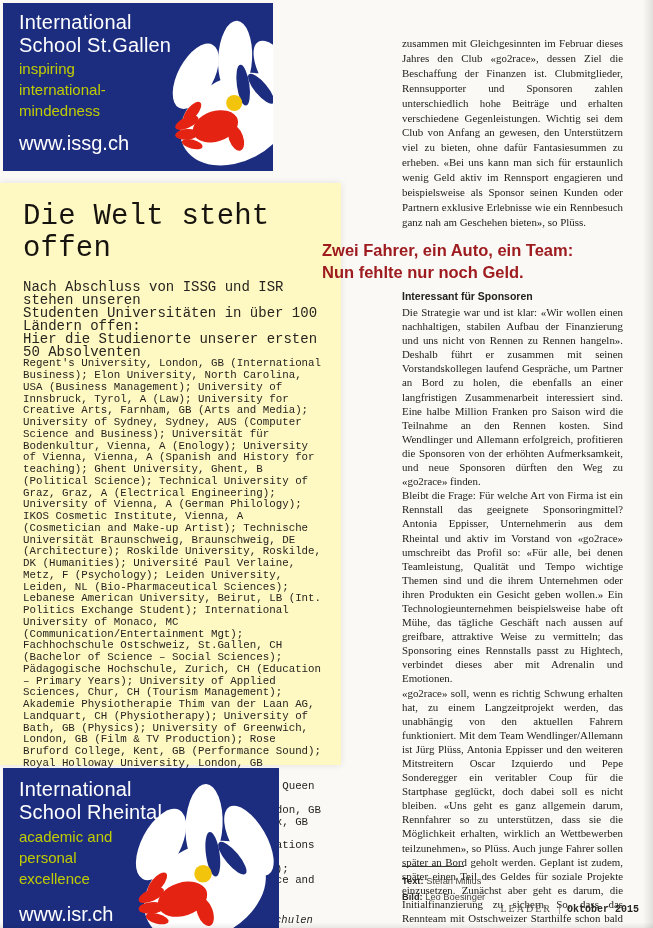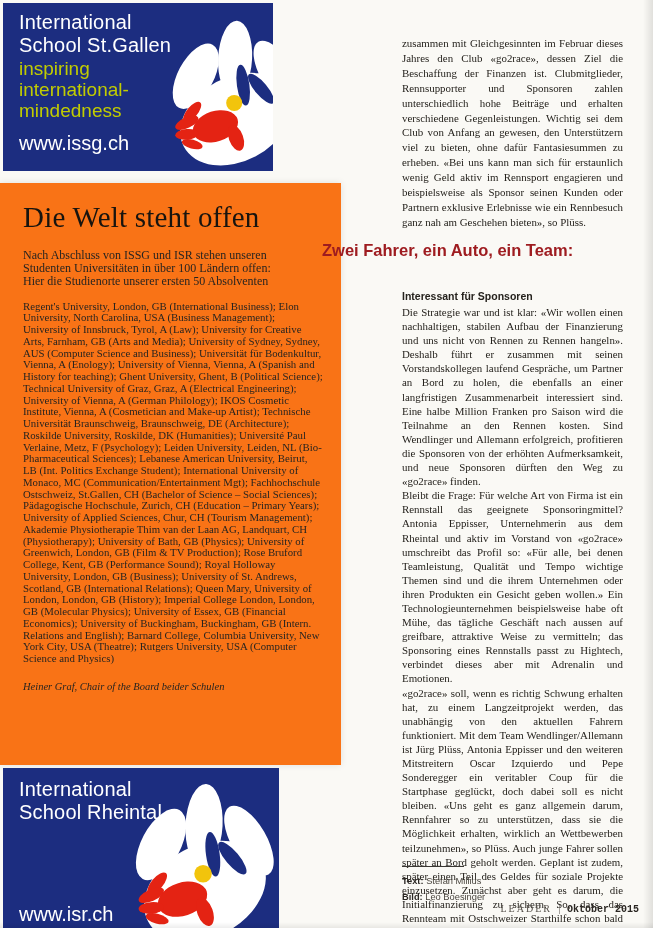--- a/index.html
+++ b/index.html
@@ -17,39 +17,39 @@
   
   .ad{
     position:absolute;background:#1c2d80;overflow:hidden;
     font-family:Liberation Sans, sans-serif;
   }
   .ad-top{left:3px;top:3px;width:270px;height:168px;}
   .ad-bottom{left:3px;top:768px;width:276px;height:160px;}
   .ad .ad-name{position:absolute;left:16px;top:8px;color:#ffffff;
     font-size:20px;line-height:23px;letter-spacing:0.2px;}
   .ad .ad-tagline{position:absolute;left:16px;top:55px;color:#c1cc00;
-    font-size:19px;line-height:21px;}
+    font-size:15px;line-height:21px;}
   .ad-bottom .ad-name{top:10px;}
   .ad-bottom .ad-tagline{top:58px;}
   .ad .ad-url{position:absolute;left:16px;color:#ffffff;font-size:20px;}
   .ad-top .ad-url{bottom:16px;}
   .ad-bottom .ad-url{bottom:2px;}
   .ad-logo{position:absolute;}
   .ad-top .ad-logo{right:-42px;top:16px;width:158px;height:152px;}
   .ad-bottom .ad-logo{right:-12px;top:14px;width:172px;height:166px;}
 
   
   .sidebar-box{
     position:absolute;left:0;top:183px;width:341px;height:582px;
-    background:#f97316;box-shadow:0 0 7px rgba(0,0,0,0.10);
-    box-sizing:border-box;padding:18px 20px 0 23px;color:#272420;
+    background:#fef9c3;box-shadow:0 0 7px rgba(0,0,0,0.10);
+    box-sizing:border-box;padding:18px 20px 0 23px;color:#272420;font-family:Liberation Mono, monospace;
   }
   .sidebar-title{font-size:29px;line-height:32px;font-weight:normal;
     color:#17140f;margin:0 0 16px 0;letter-spacing:0.2px;}
-  .sidebar-intro{font-size:12px;line-height:12.9px;margin-bottom:13px;}
+  .sidebar-intro{font-size:14px;line-height:12.9px;}
   .sidebar-list{font-size:10.8px;line-height:11.75px;width:300px;}
   .sidebar-credit{margin-top:15px;font-style:italic;font-size:10.5px;line-height:13px;}
 
   
   .article-lead{
     position:absolute;left:402px;top:36px;width:221px;
     font-size:10.9px;line-height:14.9px;text-align:justify;color:#25221d;
   }
   .article-headline{
     position:absolute;left:322px;top:239px;width:305px;
@@ -125,20 +125,25 @@
   <div class="sidebar-credit">
     <div>Heiner Graf, Chair of the Board beider Schulen</div>
   </div>
 </div>
 
 <div class="ad ad-bottom">
   <div class="ad-name">
     <div>International</div>
     <div>School Rheintal</div>
   </div>
+  <div class="ad-tagline">
+    <div>academic and</div>
+    <div>personal</div>
+    <div>excellence</div>
+  </div>
   <div class="ad-url">www.isr.ch</div>
   <svg class="ad-logo" viewBox="0 0 170 170">
     <ellipse cx="85" cy="112" rx="66" ry="47" transform="rotate(-28 85 112)" fill="#ffffff"></ellipse>
     <ellipse cx="40" cy="64" rx="20" ry="40" transform="rotate(28 40 64)" fill="#ffffff"></ellipse>
     <ellipse cx="84" cy="44" rx="19" ry="42" transform="rotate(3 84 44)" fill="#ffffff"></ellipse>
     <ellipse cx="130" cy="60" rx="18" ry="40" transform="rotate(-30 130 60)" fill="#ffffff"></ellipse>
     <ellipse cx="93" cy="74" rx="7" ry="23" transform="rotate(-8 93 74)" fill="#1c2d80"></ellipse>
     <ellipse cx="113" cy="78" rx="7" ry="21" transform="rotate(-40 113 78)" fill="#1c2d80"></ellipse>
     <circle cx="83" cy="94" r="9" fill="#f2c40c"></circle>
     <ellipse cx="62" cy="120" rx="26" ry="17" transform="rotate(-18 62 120)" fill="#e42313"></ellipse>
@@ -147,20 +152,21 @@
     <ellipse cx="30" cy="129" rx="6" ry="13" transform="rotate(85 30 129)" fill="#e42313"></ellipse>
     <ellipse cx="36" cy="140" rx="5" ry="12" transform="rotate(105 36 140)" fill="#e42313"></ellipse>
     <ellipse cx="85" cy="133" rx="8" ry="15" transform="rotate(-20 85 133)" fill="#e42313"></ellipse>
   </svg>
 </div>
 
 <div class="article-lead">zusammen mit Gleichgesinnten im Februar dieses Jahres den Club «go2race», dessen Ziel die Beschaffung der Finanzen ist. Clubmitglieder, Rennsupporter und Sponsoren zahlen unterschiedlich hohe Beiträge und erhalten verschiedene Gegenleistungen. Wichtig sei dem Club von Anfang an gewesen, den Unterstützern viel zu bieten, ohne dafür Fantasiesummen zu erheben. «Bei uns kann man sich für erstaunlich wenig Geld aktiv im Rennsport engagieren und beispielsweise als Sponsor seinen Kunden oder Partnern exklusive Erlebnisse wie ein Rennbesuch ganz nah am Geschehen bieten», so Plüss.</div>
 
 <div class="article-headline">
   <div>Zwei Fahrer, ein Auto, ein Team:</div>
+  <div>Nun fehlte nur noch Geld.</div>
 </div>
 
 <div class="article-subhead">Interessant für Sponsoren</div>
 
 <div class="article-body">
   <p>Die Strategie war und ist klar: «Wir wollen einen nachhaltigen, stabilen Aufbau der Finanzierung und uns nicht von Rennen zu Rennen hangeln». Deshalb führt er zusammen mit seinen Vorstandskollegen laufend Gespräche, um Partner an Bord zu holen, die ebenfalls an einer langfristigen Zusammenarbeit interessiert sind. Eine halbe Million Franken pro Saison wird die Teilnahme an den Rennen kosten. Sind Wendlinger und Allemann erfolgreich, profitieren die Sponsoren von der erhöhten Aufmerksamkeit, und neue Sponsoren dürften den Weg zu «go2race» finden.</p>
   <p>Bleibt die Frage: Für welche Art von Firma ist ein Rennstall das geeignete Sponsoringmittel? Antonia Eppisser, Unternehmerin aus dem Rheintal und aktiv im Vorstand von «go2race» umschreibt das Profil so: «Für alle, bei denen Teamleistung, Qualität und Tempo wichtige Themen sind und die ihrem Unternehmen oder ihren Produkten ein Gesicht geben wollen.» Ein Technologieunternehmen beispielsweise habe oft Mühe, das tägliche Geschäft nach aussen auf greifbare, attraktive Weise zu vermitteln; das Sponsoring eines Rennstalls passt zu Hightech, verbindet dieses aber mit Adrenalin und Emotionen.</p>
   <p>«go2race» soll, wenn es richtig Schwung erhalten hat, zu einem Langzeitprojekt werden, das unabhängig von den aktuellen Fahrern funktioniert. Mit dem Team Wendlinger/Allemann ist Jürg Plüss, Antonia Eppisser und den weiteren Mitstreitern Oscar Izquierdo und Pepe Sonderegger ein veritabler Coup für die Startphase geglückt, doch dabei soll es nicht bleiben. «Uns geht es ganz allgemein darum, Rennfahrer so zu unterstützen, dass sie die Möglichkeit erhalten, wirklich an Wettbewerben teilzunehmen», so Plüss. Auch junge Fahrer sollen später an Bord geholt werden. Geplant ist zudem, später einen Teil des Geldes für soziale Projekte einzusetzen. Zunächst aber geht es darum, die Initialfinanzierung zu sichern. So, dass das Rennteam mit Ostschweizer Starthilfe schon bald anrollen kann.</p>
 </div>
 

